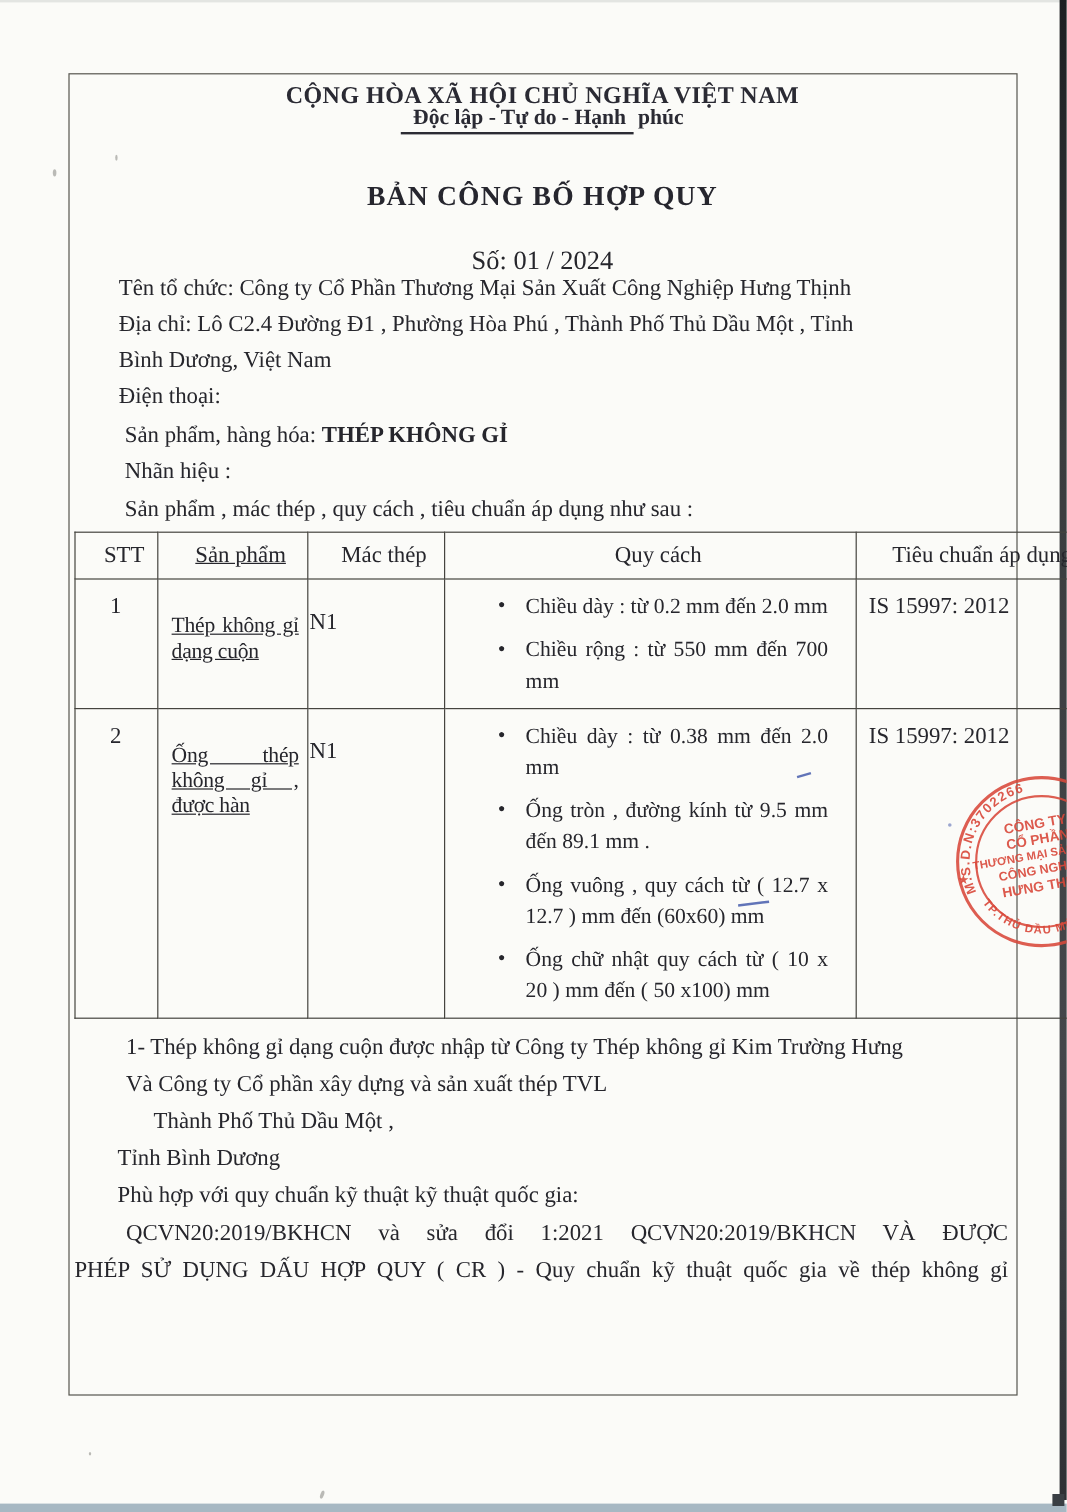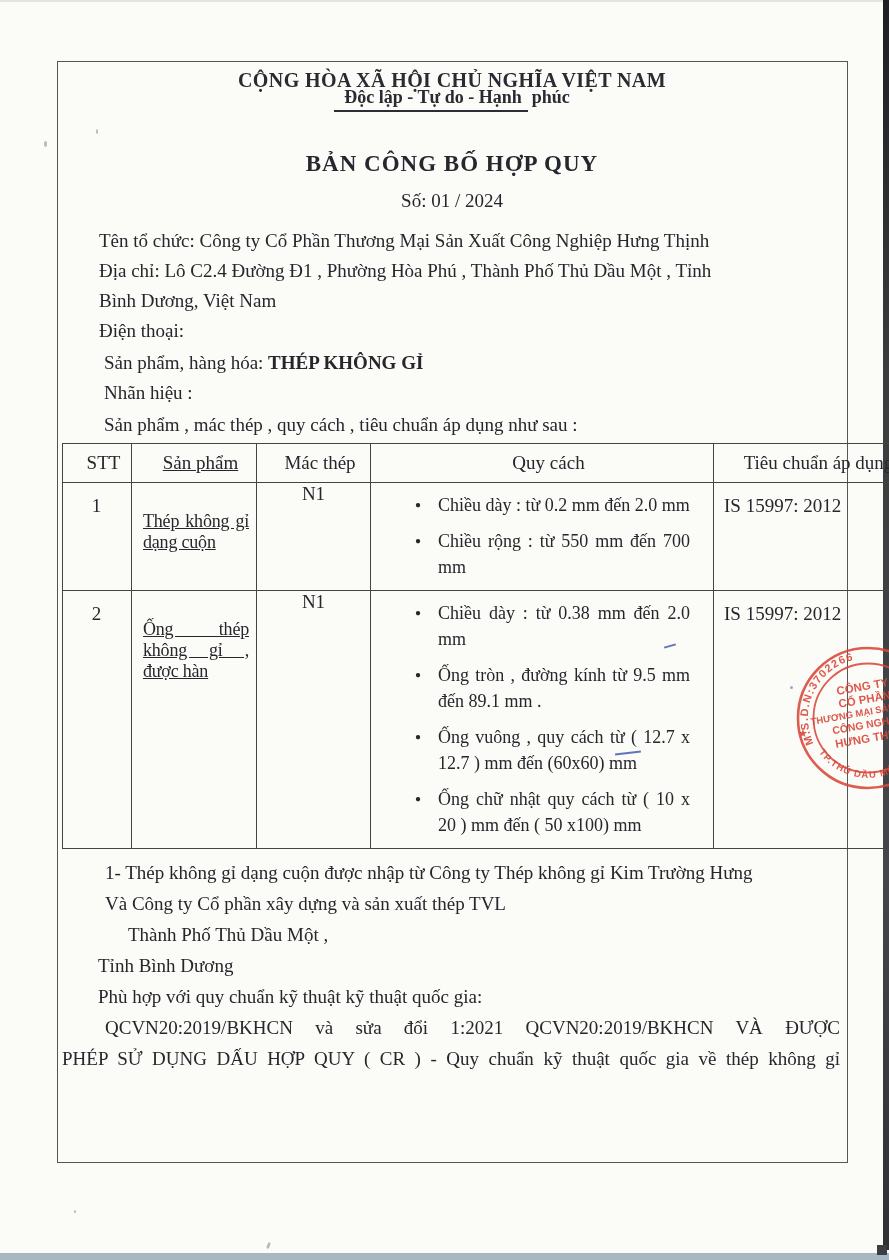--- a/index.html
+++ b/index.html
@@ -19,41 +19,41 @@
   
   .frame{position:absolute;left:57px;top:61px;width:789px;height:1100px;
     border:1.5px solid #56554f;}
   
   .hdr{position:absolute;left:57px;width:790px;text-align:center;}
   .republic{top:69px;font-size:20px;font-weight:bold;letter-spacing:.4px;color:#2a2a33;}
   .motto{top:87px;font-size:18px;font-weight:bold;color:#2a2a33;}
   .motto .u{border-bottom:2px solid #2c2c34;padding:0 6px 2px 10px;display:inline-block;}
   .motto .tail{margin-left:4px;}
   .doc-title{top:151px;font-size:23px;font-weight:bold;letter-spacing:1px;color:#26262e;}
-  .doc-number{top:190px;font-size:19px;}
+  .doc-number{top:204px;font-size:22px;}
   
   .org{position:absolute;left:99px;top:226px;width:741px;font-size:19px;}
   .org div{line-height:30px;}
   .org .indent{margin-left:5px;}
   .org .gap{margin-top:2px;}
   .bold{font-weight:bold;}
   
   table.spec{position:absolute;left:62px;top:443px;width:778px;border-collapse:collapse;
     table-layout:fixed;font-size:19px;color:#26262c;}
   table.spec th,table.spec td{border:1.5px solid #45443f;font-weight:normal;}
   table.spec th{height:38px;text-align:center;padding:0 0 0 13px;}
   th.c-stt,td.c-stt{width:55px;text-align:center;padding-left:0;}
   th.c-sp,td.c-sp{width:111px;text-decoration:underline;}
   th.c-mt,td.c-mt{width:100px;}
   th.c-qc,td.c-qc{width:329px;}
   th.c-tc,td.c-tc{width:183px;padding-left:10px;}
   td{vertical-align:top;}
   td.c-stt{padding-top:12px;}
   td.c-sp{padding:28px 7px 0 11px;text-align:justify;font-size:18px;letter-spacing:-.2px;}
-  td.c-mt{text-align:center;padding-top:0;}
+  td.c-mt{text-align:left;padding-top:25px;}
   td.c-qc{padding:9px 12px 0 42px;}
   td.c-tc{padding-top:12px;padding-left:10px;}
   tr.r1{height:97px;} tr.r2{height:238px;}
   ul.specs{list-style:none;margin:0;padding:0;}
   ul.specs li{position:relative;padding-left:25px;margin-bottom:10px;
     width:252px;text-align:justify;font-size:18px;line-height:26px;}
   ul.specs li::before{content:"●";position:absolute;left:2px;top:0;font-size:10px;line-height:26px;}
   
   .notes{position:absolute;left:62px;top:857px;width:778px;font-size:19px;}
   .notes div{line-height:31px;}

